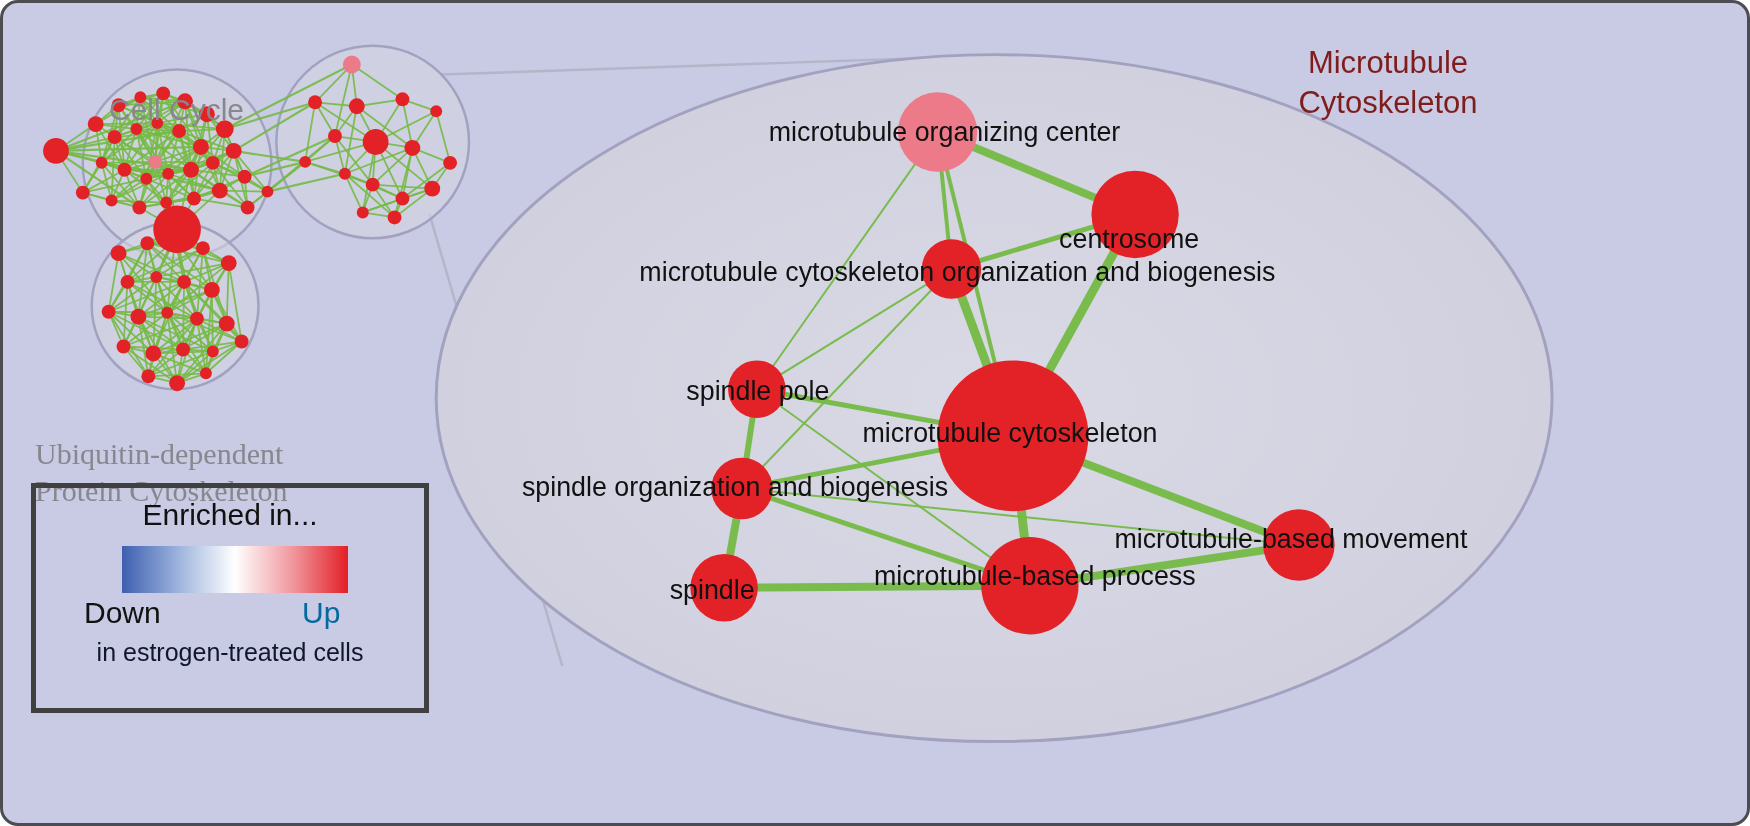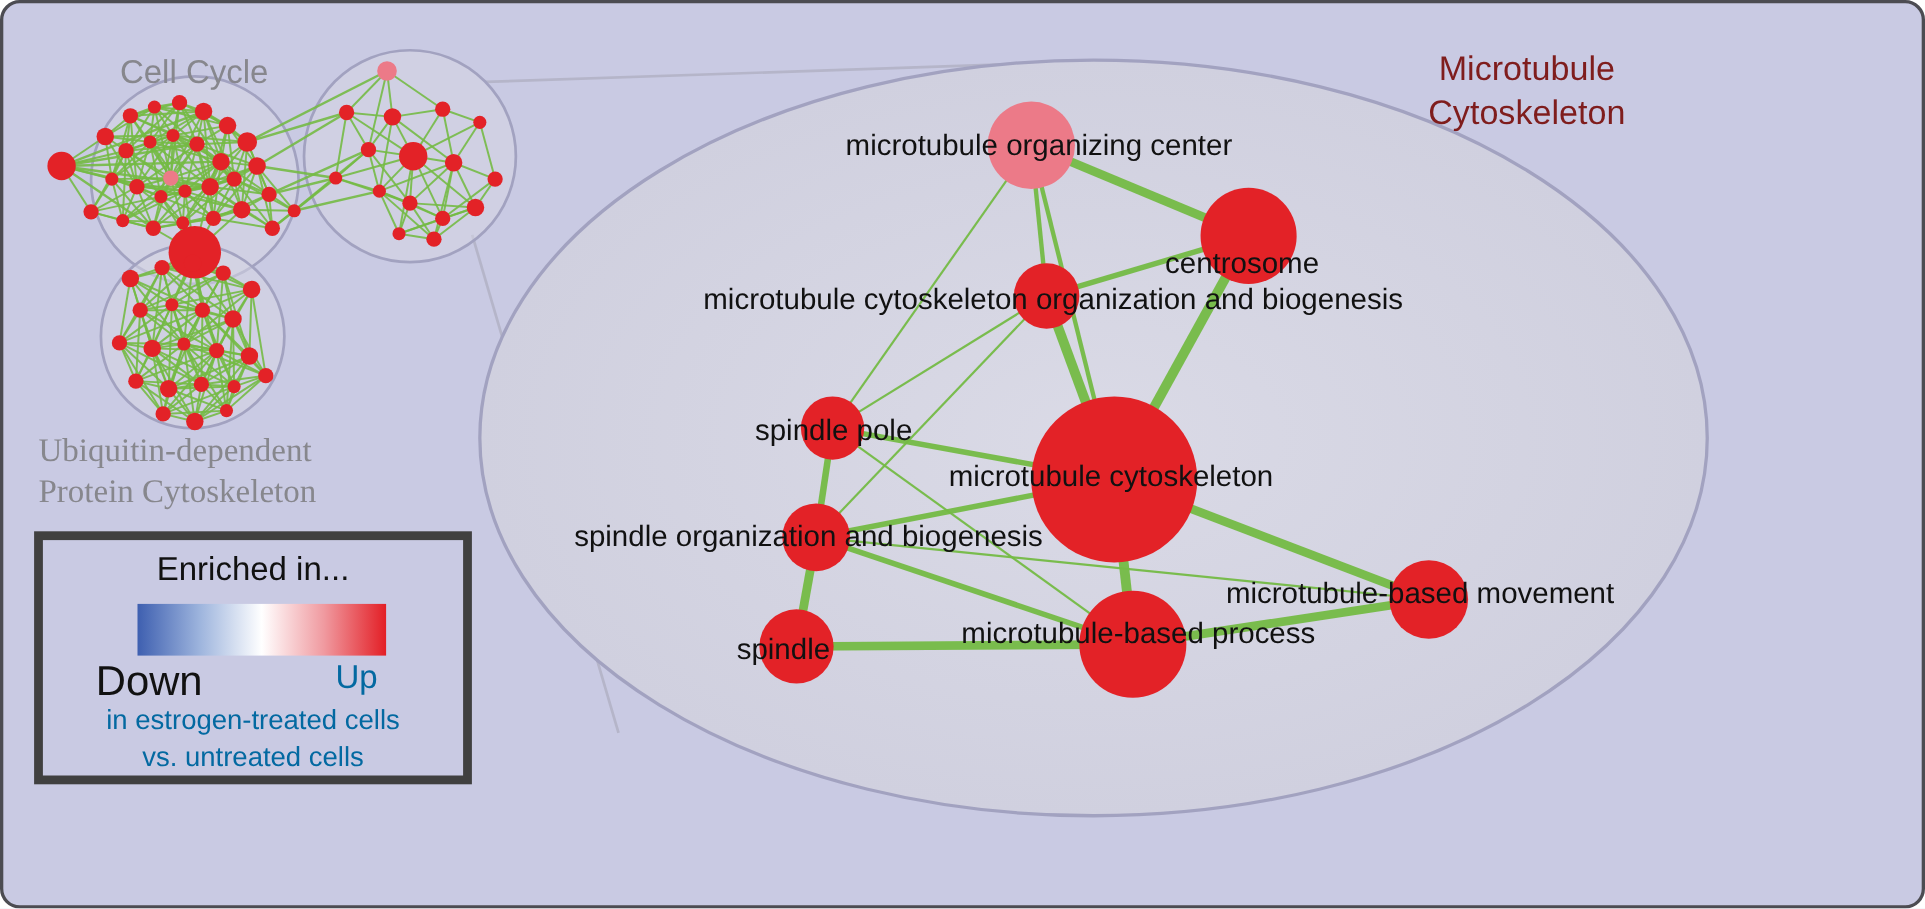--- a/index.html
+++ b/index.html
@@ -3,32 +3,32 @@
 <meta charset="utf-8">
 <style>
   html,body{margin:0;padding:0;background:#ffffff;}
   .figure{
     position:relative;width:1750px;height:826px;box-sizing:border-box;
     background:#c9cae3;border:3px solid #4c4c52;border-radius:18px;overflow:hidden;
     font-family:"Liberation Sans",sans-serif;
   }
   #network-svg{position:absolute;left:0;top:0;width:100%;height:100%;}
   #network-svg text{font-family:"Liberation Sans",sans-serif;}
-  .cluster-label{position:absolute;color:#87878d;font-size:30px;}
+  .cluster-label{position:absolute;color:#87878d;font-size:30px;margin-top:44px;}
   .cc-label{left:106px;top:46px;}
   .ubi-label{left:32px;top:388px;line-height:37px;font-family:Liberation Serif, serif;}
   .zoom-title{position:absolute;left:1245px;top:40px;width:280px;text-align:center;
     color:#7f1d1d;font-size:31px;line-height:40px;}
   .legend{position:absolute;left:28px;top:480px;width:398px;height:230px;
-    border:8px solid #404040;box-sizing:border-box;}
+    border:5px solid #404040;box-sizing:border-box;}
   .legend-title{position:absolute;top:10px;left:0;width:100%;text-align:center;font-size:30px;color:#111111;}
   .legend-bar{position:absolute;left:86px;top:58px;width:226px;height:47px;}
-  .legend-down{position:absolute;left:48px;top:108px;font-size:38px;color:#111111;}
+  .legend-down{position:absolute;left:48px;top:108px;font-size:30px;color:#111111;}
   .legend-up{position:absolute;left:266px;top:108px;font-size:30px;color:#0369a1;}
-  .legend-cap{position:absolute;left:0;width:100%;text-align:center;font-size:25px;color:#0369a1;}
+  .legend-cap{position:absolute;left:0;width:100%;text-align:center;font-size:25px;color:#0f172a;}
   .cap1{top:150px;}
   .cap2{top:183px;}
 </style>
 </head>
 <body>
 
 <div class="figure">
 
   <svg id="network-svg" viewBox="0 0 1750 826">
       <defs>
@@ -566,16 +566,15 @@
     <div>Microtubule</div>
     <div>Cytoskeleton</div>
   </div>
 
   <div class="legend">
     <div class="legend-title">Enriched in...</div>
     <div class="legend-bar" style="background: linear-gradient(to right, rgb(62, 95, 176) 0%, rgb(157, 180, 221) 25%, rgb(255, 255, 255) 50%, rgb(240, 154, 160) 75%, rgb(227, 31, 38) 100%);"></div>
     <div class="legend-down">Down</div>
     <div class="legend-up">Up</div>
     <div class="legend-cap cap1">in estrogen-treated cells</div>
-    <div class="legend-cap cap2">vs. untreated cells</div>
   </div>
 
 </div>
 
 </body></html>

